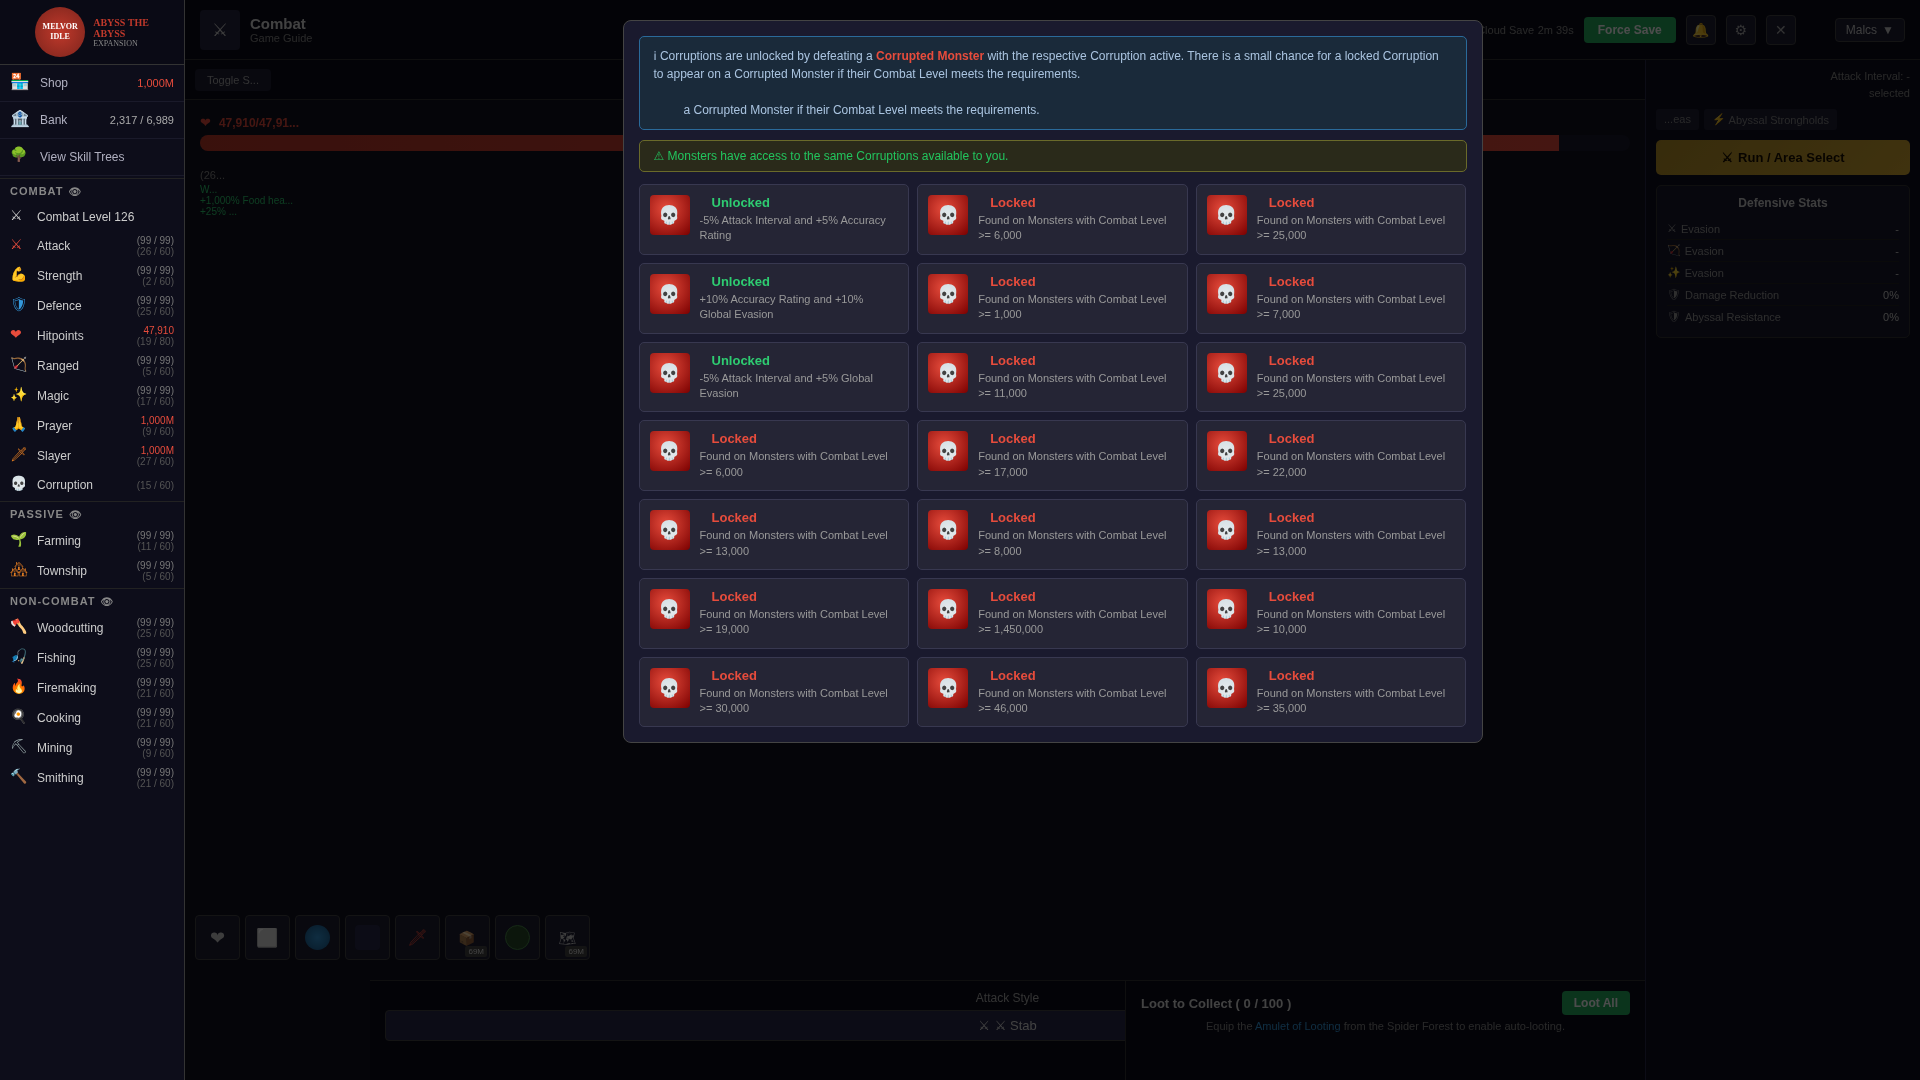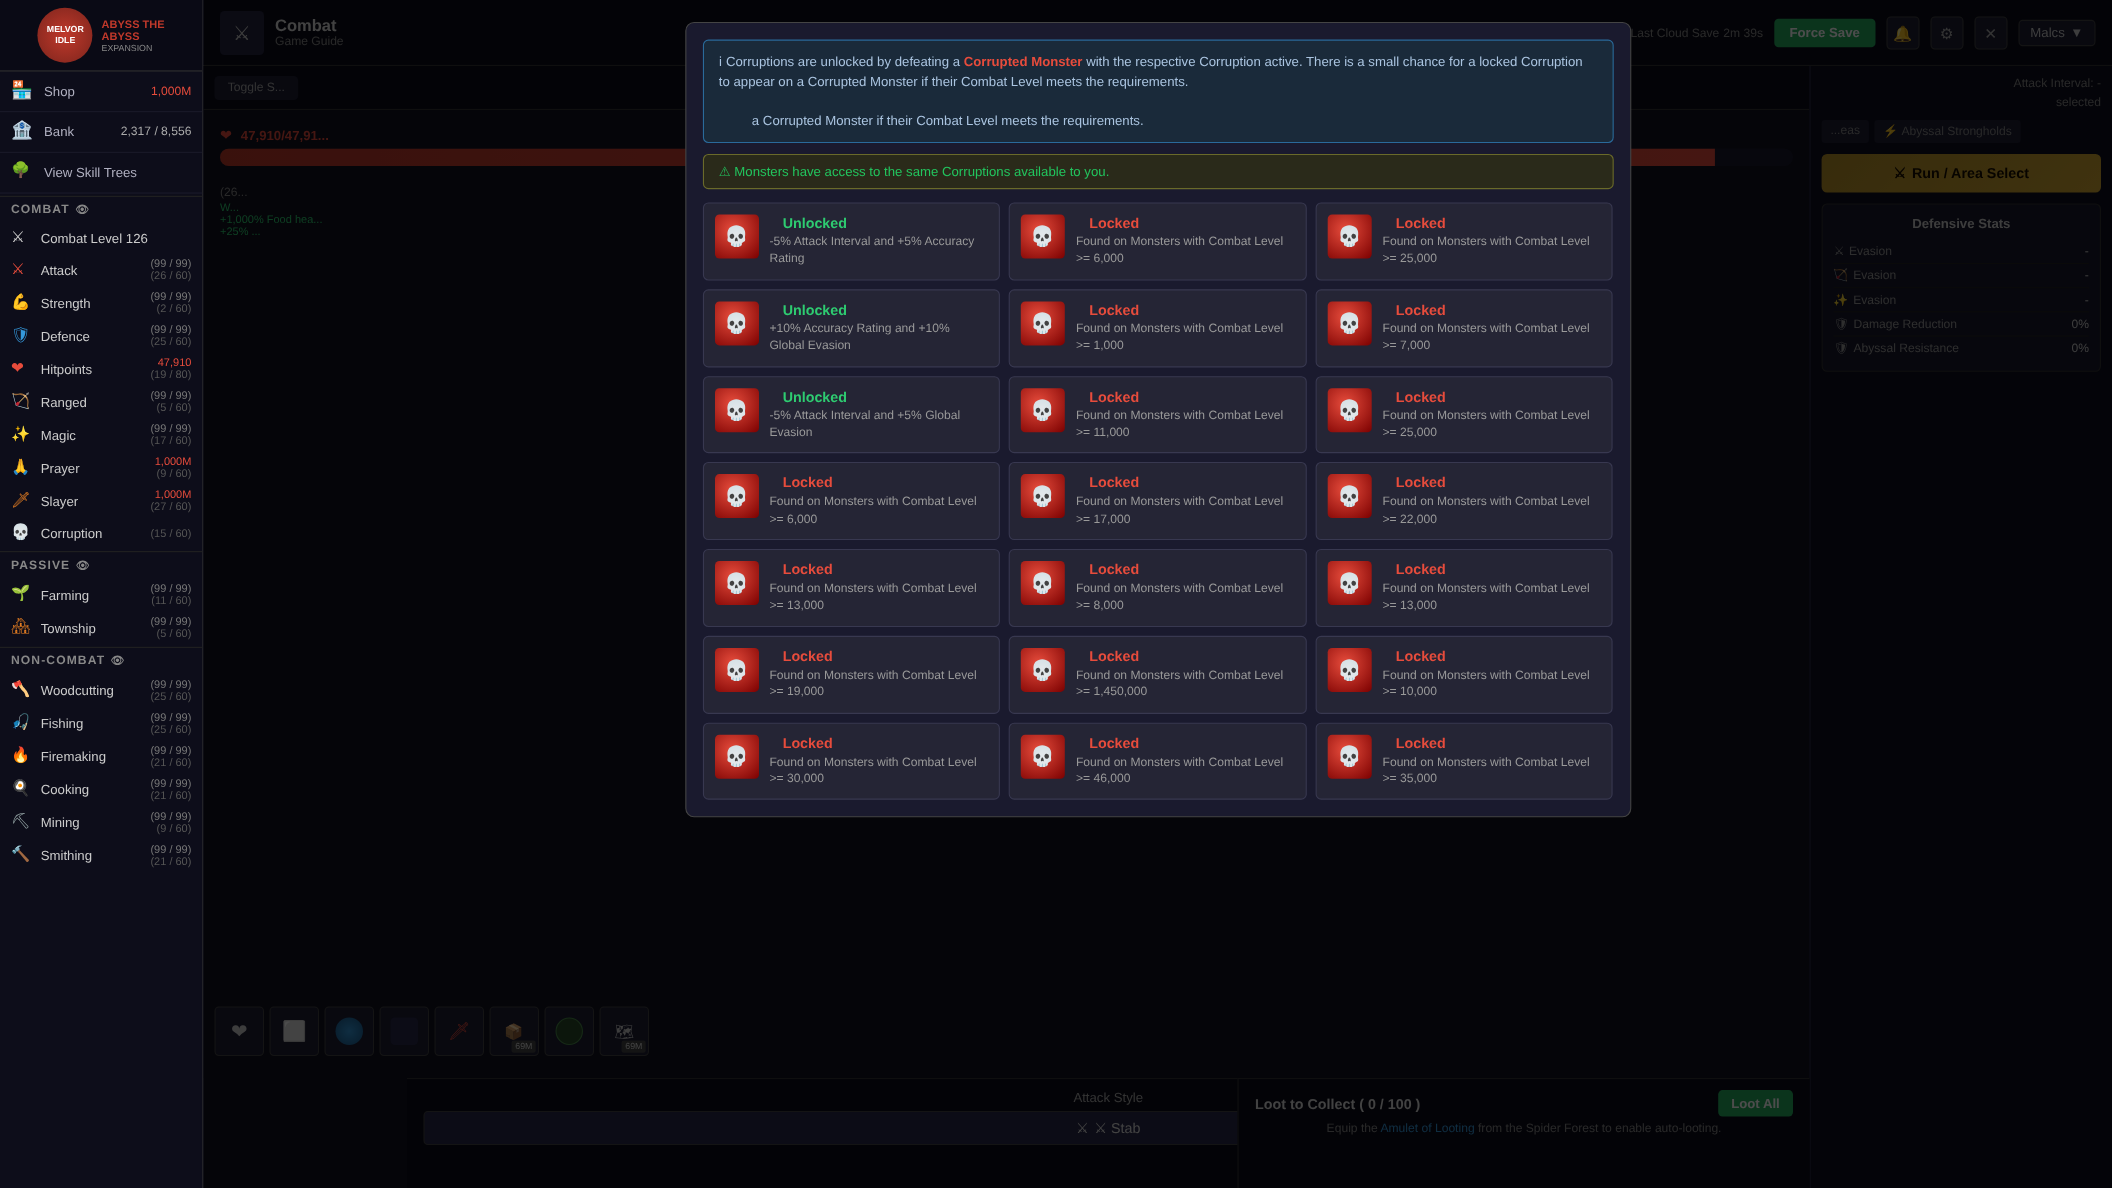--- a/index.html
+++ b/index.html
@@ -24,20 +24,21 @@
       overflow: hidden;
     }
     .sidebar-logo {
       display: flex;
       align-items: center;
       justify-content: center;
       padding: 10px;
       background: #0a0a15;
       border-bottom: 1px solid #333;
       height: 65px;
+      font-family: Liberation Serif, serif;
     }
     .logo-circle {
       width: 50px; height: 50px;
       background: radial-gradient(circle, #c0392b, #7b241c);
       border-radius: 50%;
       display: flex; align-items: center; justify-content: center;
       font-size: 10px; color: white; font-weight: bold;
       text-align: center;
     }
     .sidebar-item {
@@ -132,21 +133,21 @@
       font-size: 14px;
     }
     .user-btn {
       background: #1e1e35;
       border: 1px solid #444;
       border-radius: 4px;
       padding: 4px 10px;
       color: #ccc;
       cursor: pointer;
       font-size: 12px;
-      display: flex; align-items: center; gap: 5px;
+      display: flex; align-items: center; gap: 5px; margin-left: 29px;
     }
 
     
     .combat-panel {
       position: absolute;
       top: 60px; left: 0; right: 0; bottom: 0;
       background: #12121f;
     }
 
     
@@ -402,21 +403,21 @@
   </div>
 
   <div class="sidebar-item">
     <div class="icon" style="color:#f39c12; font-size:16px;">🏪</div>
     <span class="label">Shop</span>
     <span class="value">1,000M</span>
   </div>
   <div class="sidebar-item">
     <div class="icon" style="color:#f1c40f; font-size:16px;">🏦</div>
     <span class="label">Bank</span>
-    <span class="value" style="color:#aaa;">2,317 / 8,556</span>
+    <span class="value" style="color:#aaa;">2,317 / 6,989</span>
   </div>
   <div class="sidebar-item">
     <div class="icon" style="color:#9b59b6; font-size:14px;">🌳</div>
     <span class="label">View Skill Trees</span>
   </div>
 
   <div class="section-header">
     <span>COMBAT</span>
     <span style="font-size:10px;">👁</span>
   </div>

